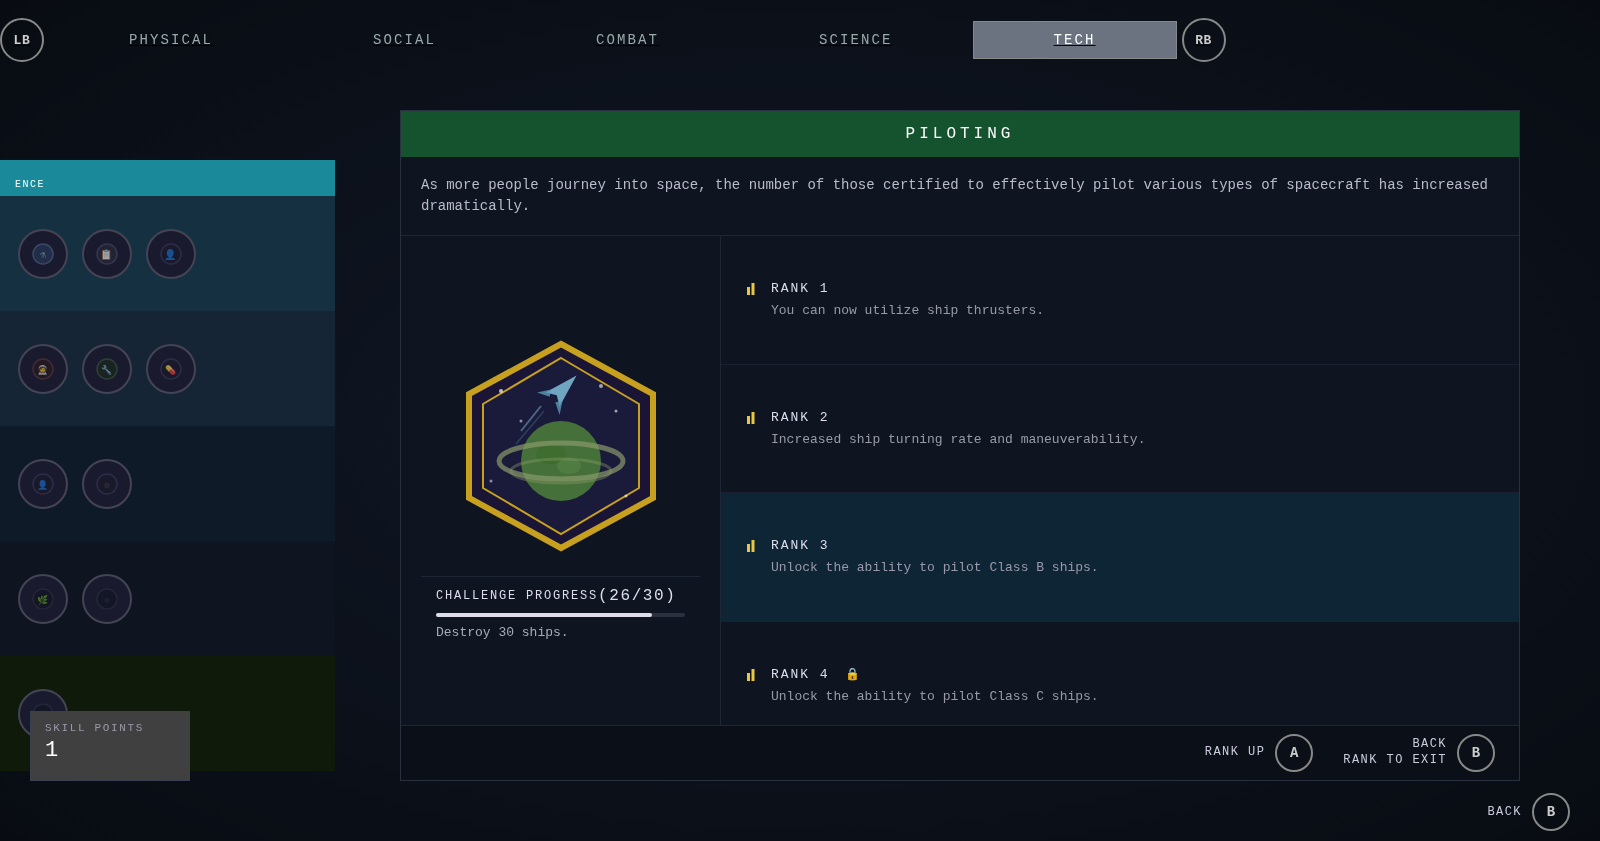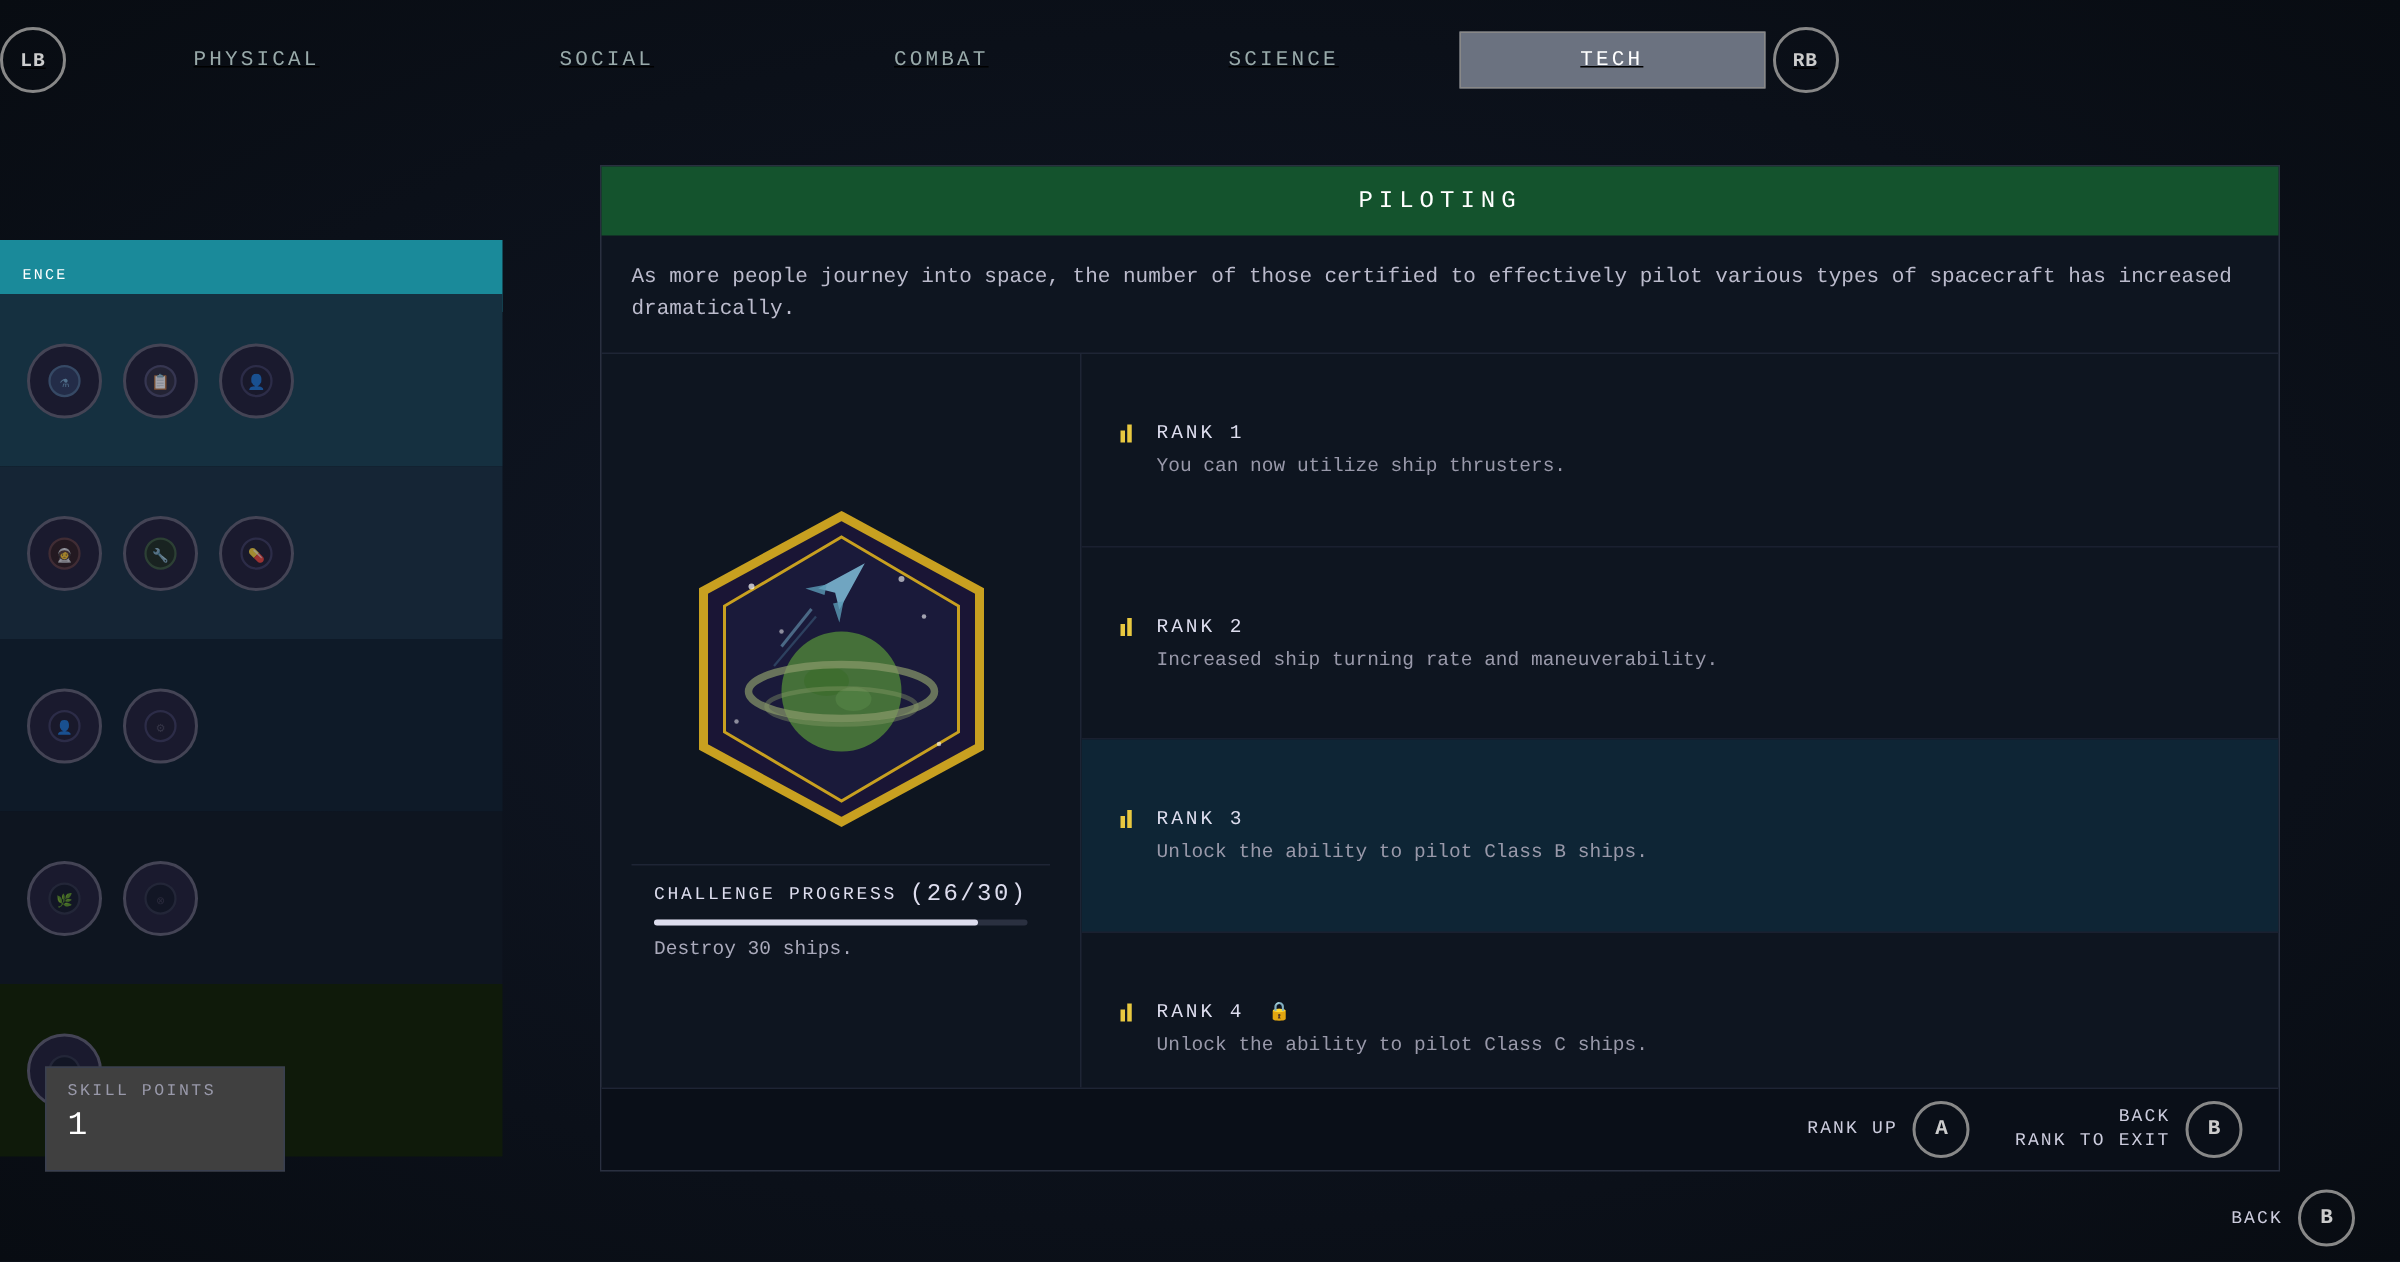--- a/index.html
+++ b/index.html
@@ -166,21 +166,20 @@
     }
 
     .challenge-area {
       width: 100%;
       padding: 10px 15px;
       border-top: 1px solid #1e2535;
     }
 
     .challenge-label-row {
       display: flex;
-      justify-content: space-between;
       align-items: center;
       margin-bottom: 8px;
     }
 
     .challenge-label {
       font-size: 12px;
       letter-spacing: 0.15em;
       color: #dde;
       font-family: 'Courier New', monospace;
     }

